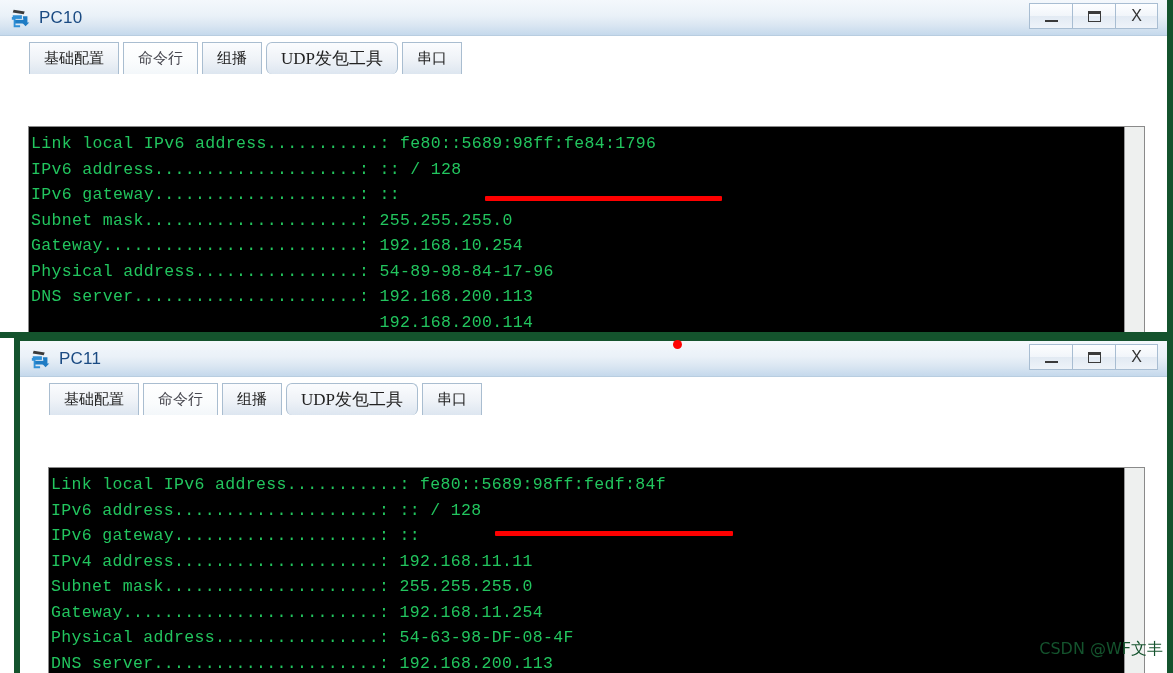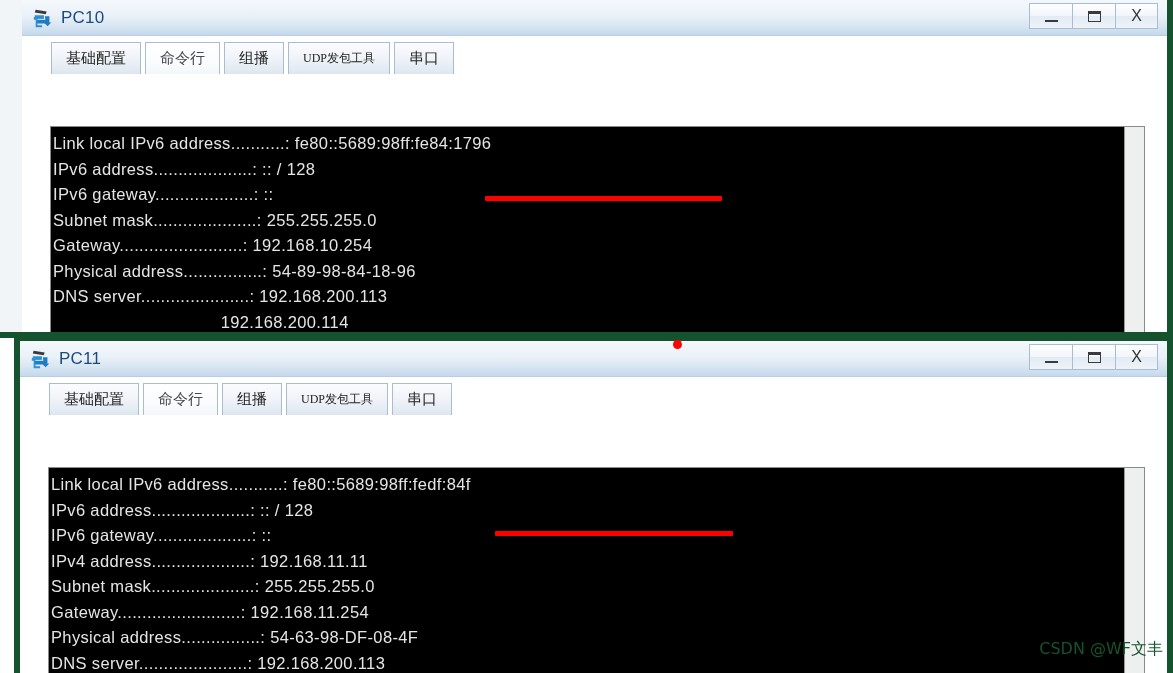--- a/index.html
+++ b/index.html
@@ -23,21 +23,20 @@
     box-sizing: border-box;
     overflow: hidden;
   }
   #window-pc10 {
     left: 0px;
     top: 0px;
     width: 1173px;
     height: 338px;
     border-top: none;
     border-left: none;
-    padding-left: 22px;
   }
   #window-pc11 {
     left: 14px;
     top: 335px;
     width: 1159px;
     height: 338px;
     border-bottom: none;
   }
 
   .titlebar {
@@ -136,21 +135,21 @@
     font-size: 15px;
     color: #222222;
     background: linear-gradient(to bottom, #fbfcfe 0%, #eef2f7 55%, #dde6f0 100%);
     font-family: Liberation Serif, serif;
     white-space: nowrap;
   }
   .tab.inactive {
     background: linear-gradient(to bottom, #ffffff 0%, #fafcfd 60%, #f3f7fa 100%);
     color: #4a4a52;
   }
-  .tab.small { font-size: 12px; }
+  .tab.small { font-size: 17px; border-radius: 6px; }
 
   
   .terminal-wrap {
     position: absolute;
     left: 28px;
     top: 90px;
     right: 22px;
     bottom: 0;
     display: flex;
     background: #000000;
@@ -159,24 +158,24 @@
     box-sizing: border-box;
   }
   .terminal {
     flex: 1 1 auto;
     background: #000000;
     padding: 4px 0 0 2px;
     overflow: hidden;
     position: relative;
   }
   .term-line {
-    font-family: Liberation Sans, sans-serif;
+    font-family: Liberation Mono, monospace;
     font-size: 16.5px;
     line-height: 25.5px;
-    color: #e5e5e5;
+    color: #22c55e;
     white-space: pre;
     letter-spacing: 0.35px;
   }
   .scrollbar {
     flex: 0 0 20px;
     background: #eef0ef;
     border-left: 1px solid #9a9a9a;
     box-sizing: border-box;
   }
 
@@ -247,21 +246,21 @@
       <div class="tab">串口</div>
     </div>
 
     <div class="terminal-wrap">
       <div class="terminal">
         <div class="term-line">Link local IPv6 address...........: fe80::5689:98ff:fe84:1796</div>
         <div class="term-line">IPv6 address....................: :: / 128</div>
         <div class="term-line">IPv6 gateway....................: ::</div>
         <div class="term-line">Subnet mask.....................: 255.255.255.0</div>
         <div class="term-line">Gateway.........................: 192.168.10.254</div>
-        <div class="term-line">Physical address................: 54-89-98-84-18-96</div>
+        <div class="term-line">Physical address................: 54-89-98-84-17-96</div>
         <div class="term-line">DNS server......................: 192.168.200.113</div>
         <div class="term-line">                                  192.168.200.114</div>
       </div>
       <div class="scrollbar"></div>
     </div>
 
   </div>
 </div>
 
 <div class="window" id="window-pc11">

